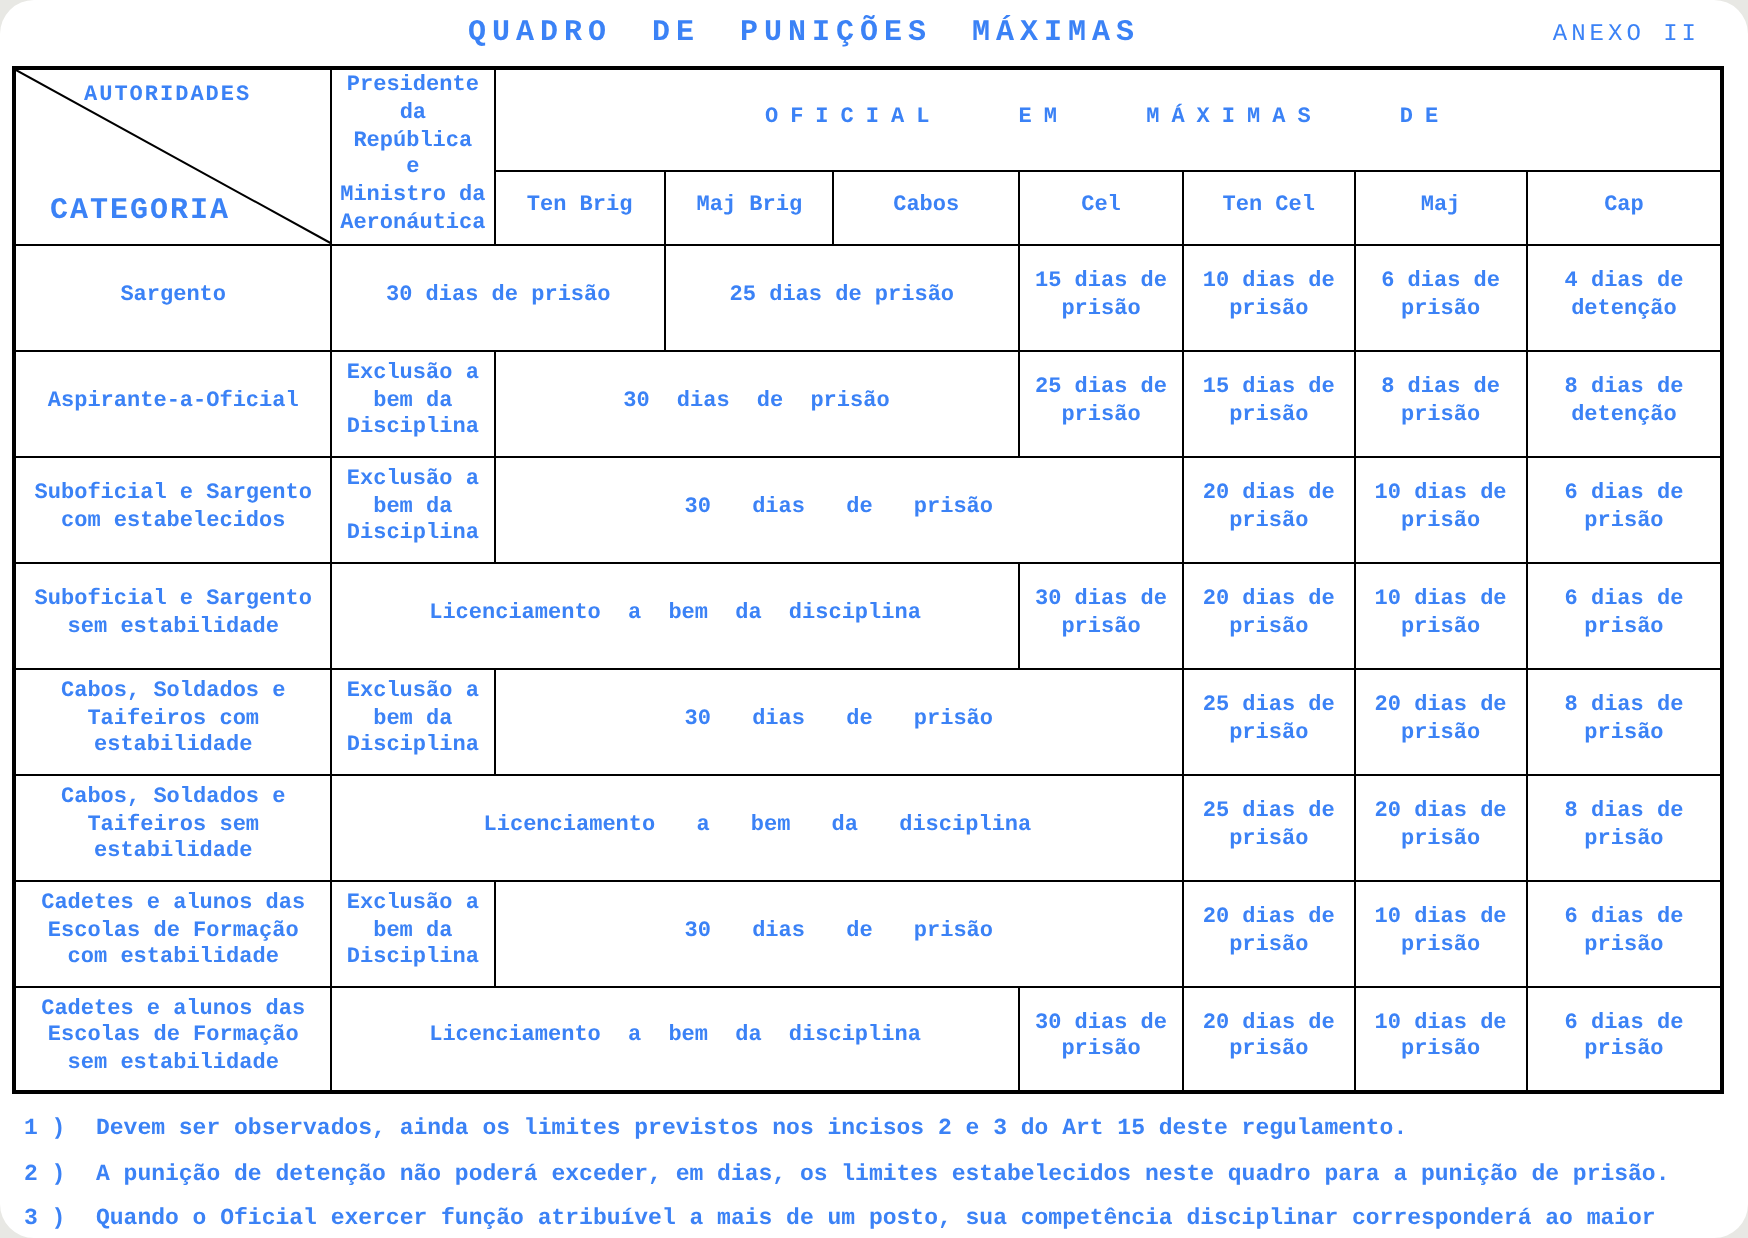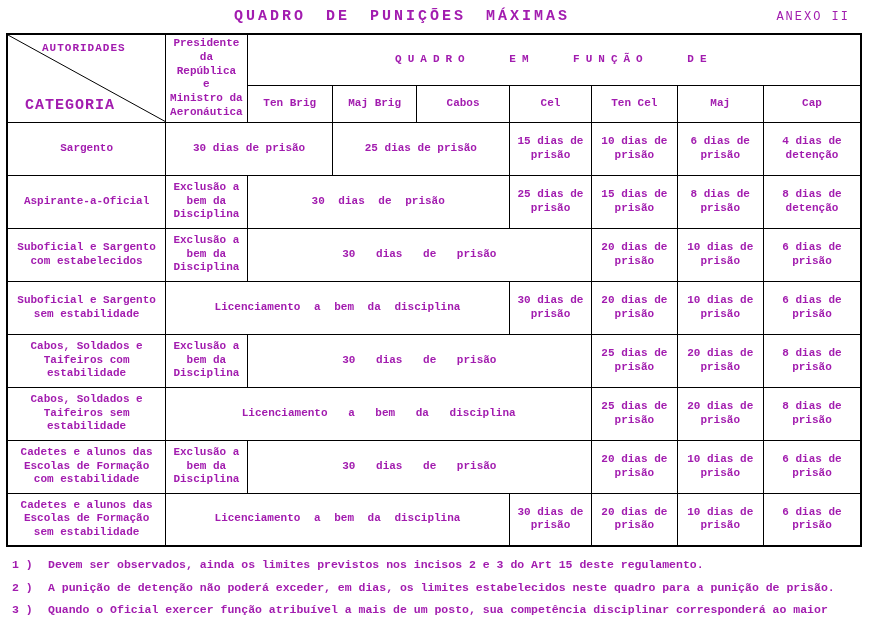--- a/index.html
+++ b/index.html
@@ -2,23 +2,24 @@
 <html><head>
 <meta charset="utf-8">
 <style>
   * { margin: 0; padding: 0; box-sizing: border-box; }
   html, body { background: #e8e8e4; }
   body { width: 874px; height: 619px; }
   .page {
     width: 874px; height: 619px;
     background: #ffffff;
     font-family: "Liberation Mono", "DejaVu Sans Mono", monospace;
-    color: #a21caf;
+    color: #3b82f6;
     padding: 6px 10px 0 6px;
     overflow: hidden;
+    border-radius: 17px;
   }
   .title-row {
     display: flex; justify-content: space-between; align-items: flex-end;
     padding: 2px 14px 8px 228px;
   }
   .doc-title {
     font-size: 15px; font-weight: bold; letter-spacing: 3px; word-spacing: 8px;
     white-space: nowrap;
   }
   .annex {
@@ -97,21 +98,21 @@
             <line x1="0" y1="0" x2="100" y2="100" stroke="#000" stroke-width="1" vector-effect="non-scaling-stroke"></line>
           </svg>
           <span class="autoridades">AUTORIDADES</span>
           <span class="categoria">CATEGORIA</span>
         </td>
         <td rowspan="2" class="pres">Presidente da
 República
 e
 Ministro da
 Aeronáutica</td>
-        <td colspan="7" class="funcao">QUADRO EM FUNÇÃO DE</td>
+        <td colspan="7" class="funcao">OFICIAL EM MÁXIMAS DE</td>
       </tr>
       <tr class="hrow2">
         <td class="rank">Ten Brig</td>
         <td class="rank">Maj Brig</td>
         <td class="rank">Cabos</td>
         <td class="rank">Cel</td>
         <td class="rank">Ten Cel</td>
         <td class="rank">Maj</td>
         <td class="rank">Cap</td>
       </tr>

